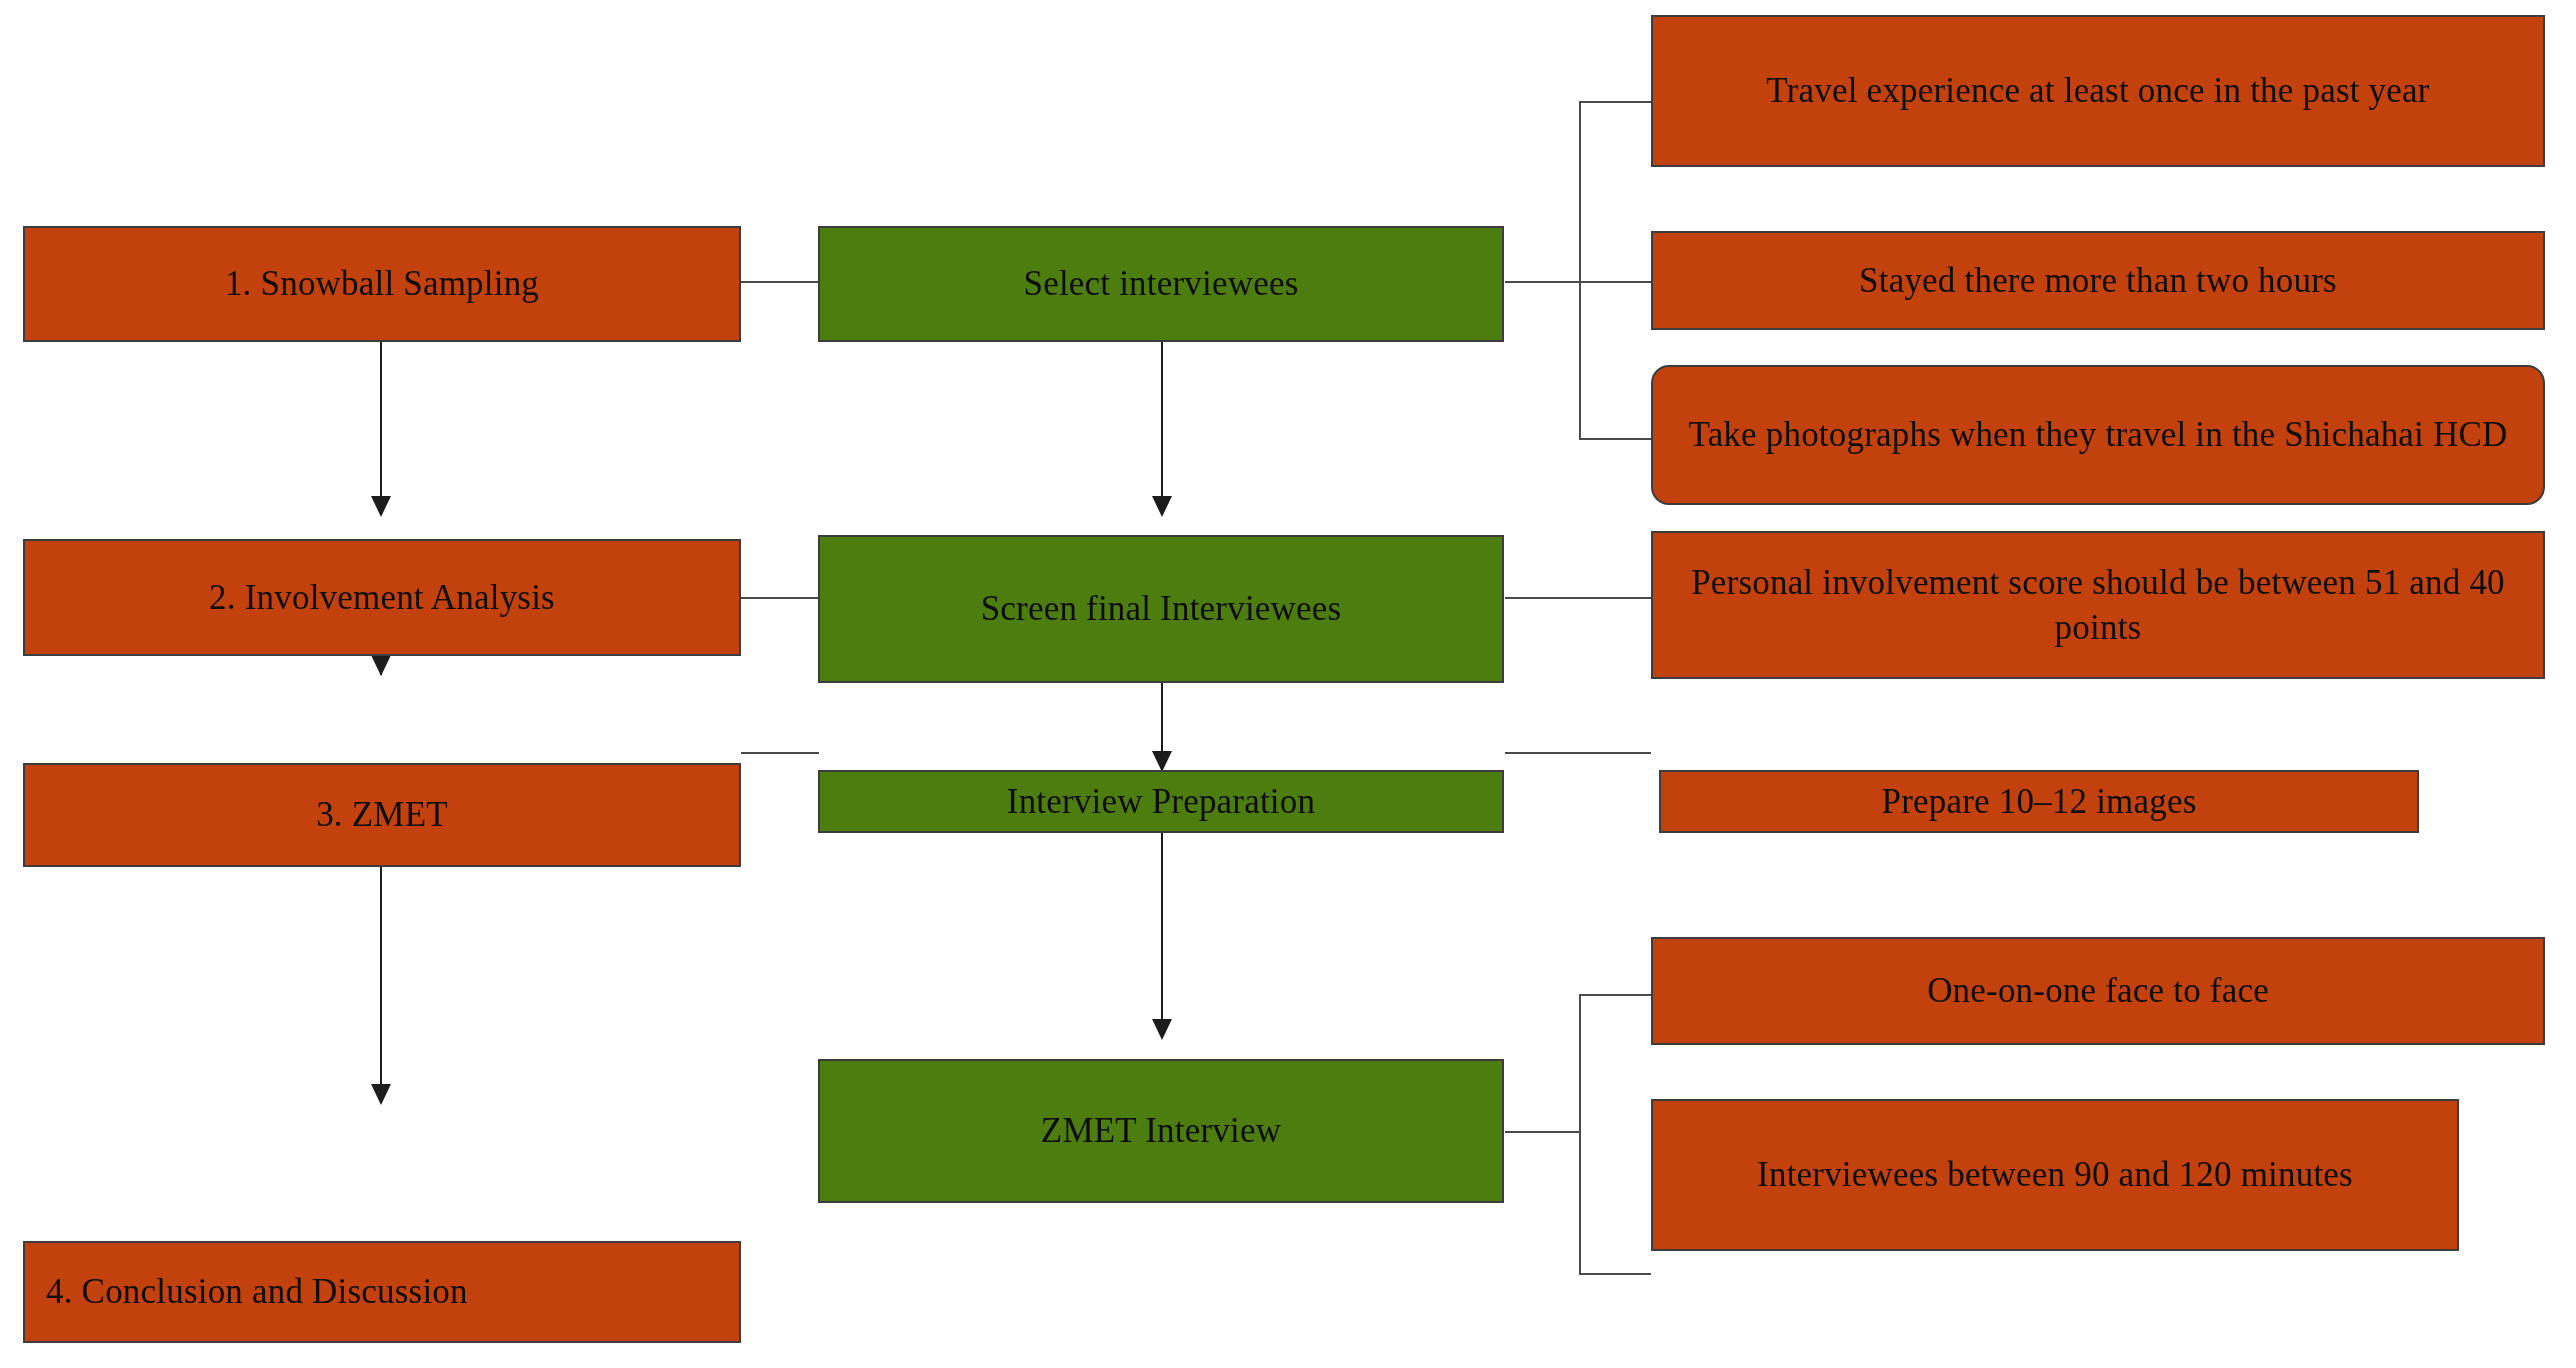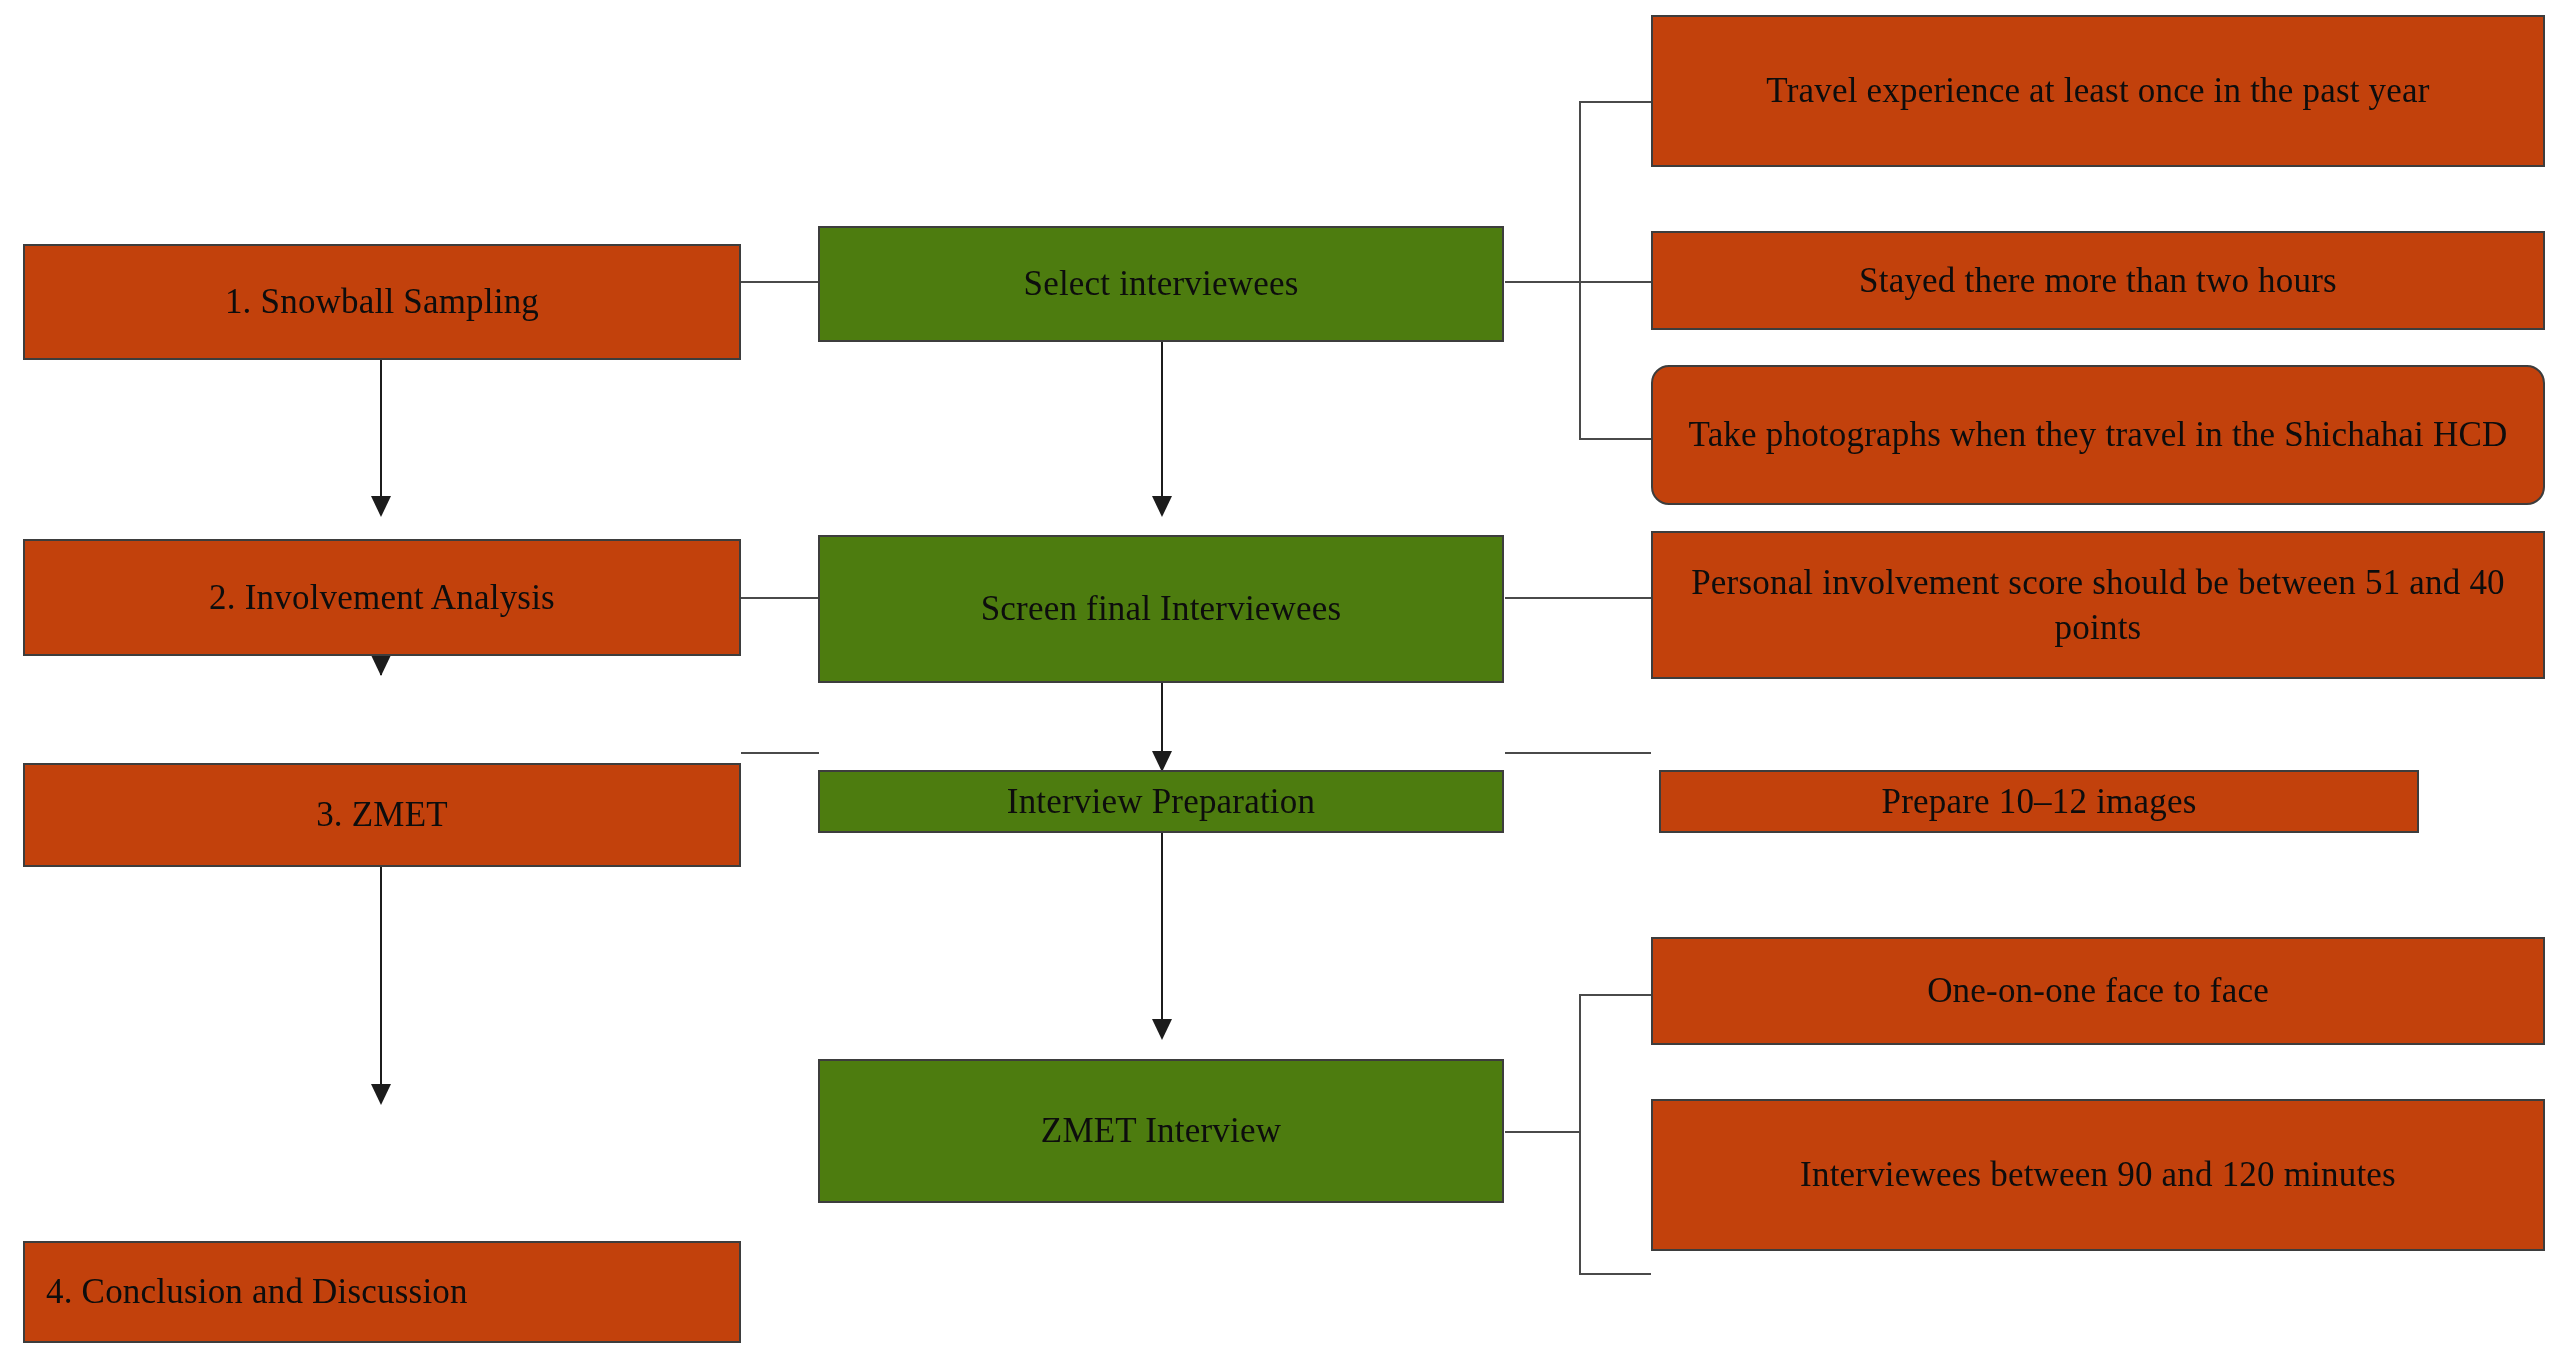--- a/index.html
+++ b/index.html
@@ -99,21 +99,21 @@
 
   <div class="hline" style="left:1505px; top:597px; width:146px;"></div>
 
   <div class="hline" style="left:1505px; top:752px; width:146px;"></div>
 
   <div class="hline" style="left:1505px; top:1131px; width:74px;"></div>
   <div class="vline" style="left:1579px; top:994px; height:281px;"></div>
   <div class="hline" style="left:1579px; top:994px; width:72px;"></div>
   <div class="hline" style="left:1579px; top:1273px; width:72px;"></div>
 
-  <div class="node" style="left:23px; top:244px; width:718px; height:116px;">
+  <div class="node" style="left:23px; top:226px; width:718px; height:116px;">
     <span class="label">1. Snowball Sampling</span>
   </div>
 
   <div class="node" style="left:23px; top:539px; width:718px; height:117px;">
     <span class="label">2. Involvement Analysis</span>
   </div>
 
   <div class="node" style="left:23px; top:763px; width:718px; height:104px;">
     <span class="label">3. ZMET</span>
   </div>
@@ -155,18 +155,18 @@
   </div>
 
   <div class="node" style="left:1651px; top:770px; width:760px; height:63px;margin-left:8px;">
     <span class="label">Prepare 10–12 images</span>
   </div>
 
   <div class="node" style="left:1651px; top:937px; width:894px; height:108px;">
     <span class="label">One-on-one face to face</span>
   </div>
 
-  <div class="node" style="left:1651px; top:1099px; width:894px; height:152px;">
+  <div class="node" style="left:1651px; top:1099px; width:808px; height:152px;">
     <span class="label">Interviewees  between 90 and 120 minutes</span>
   </div>
 
 </div>
 
 
 </body></html>

